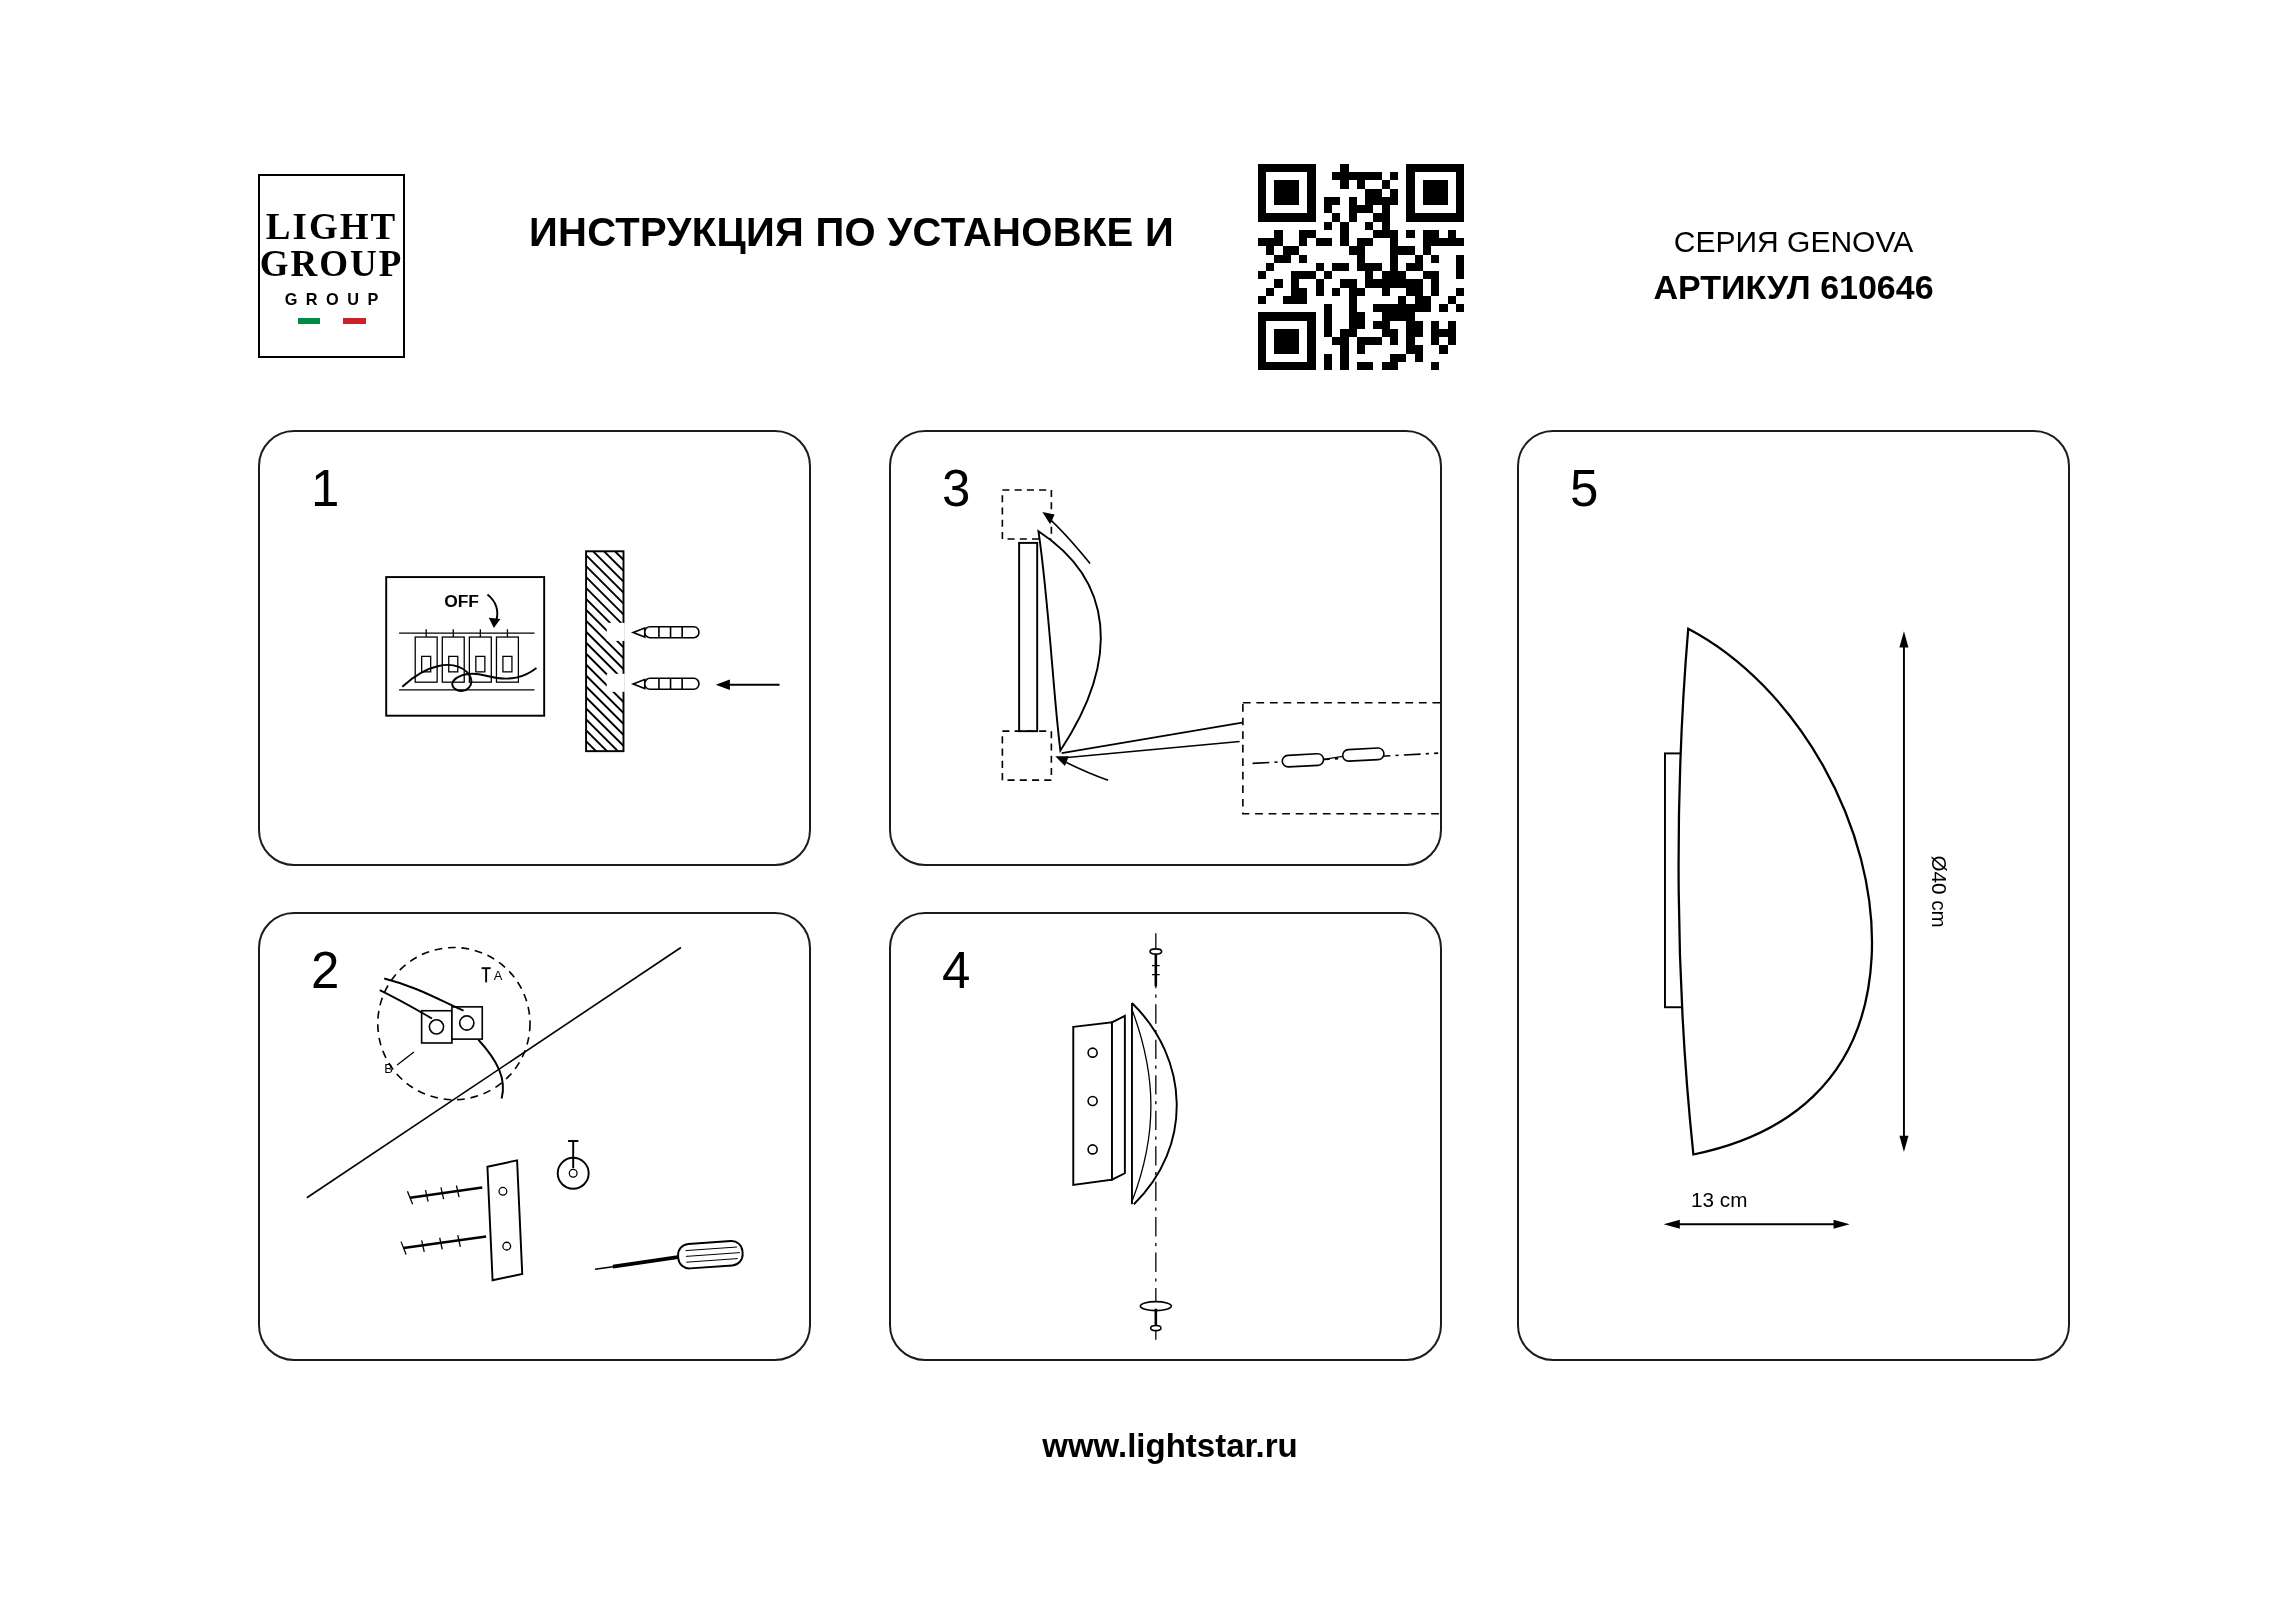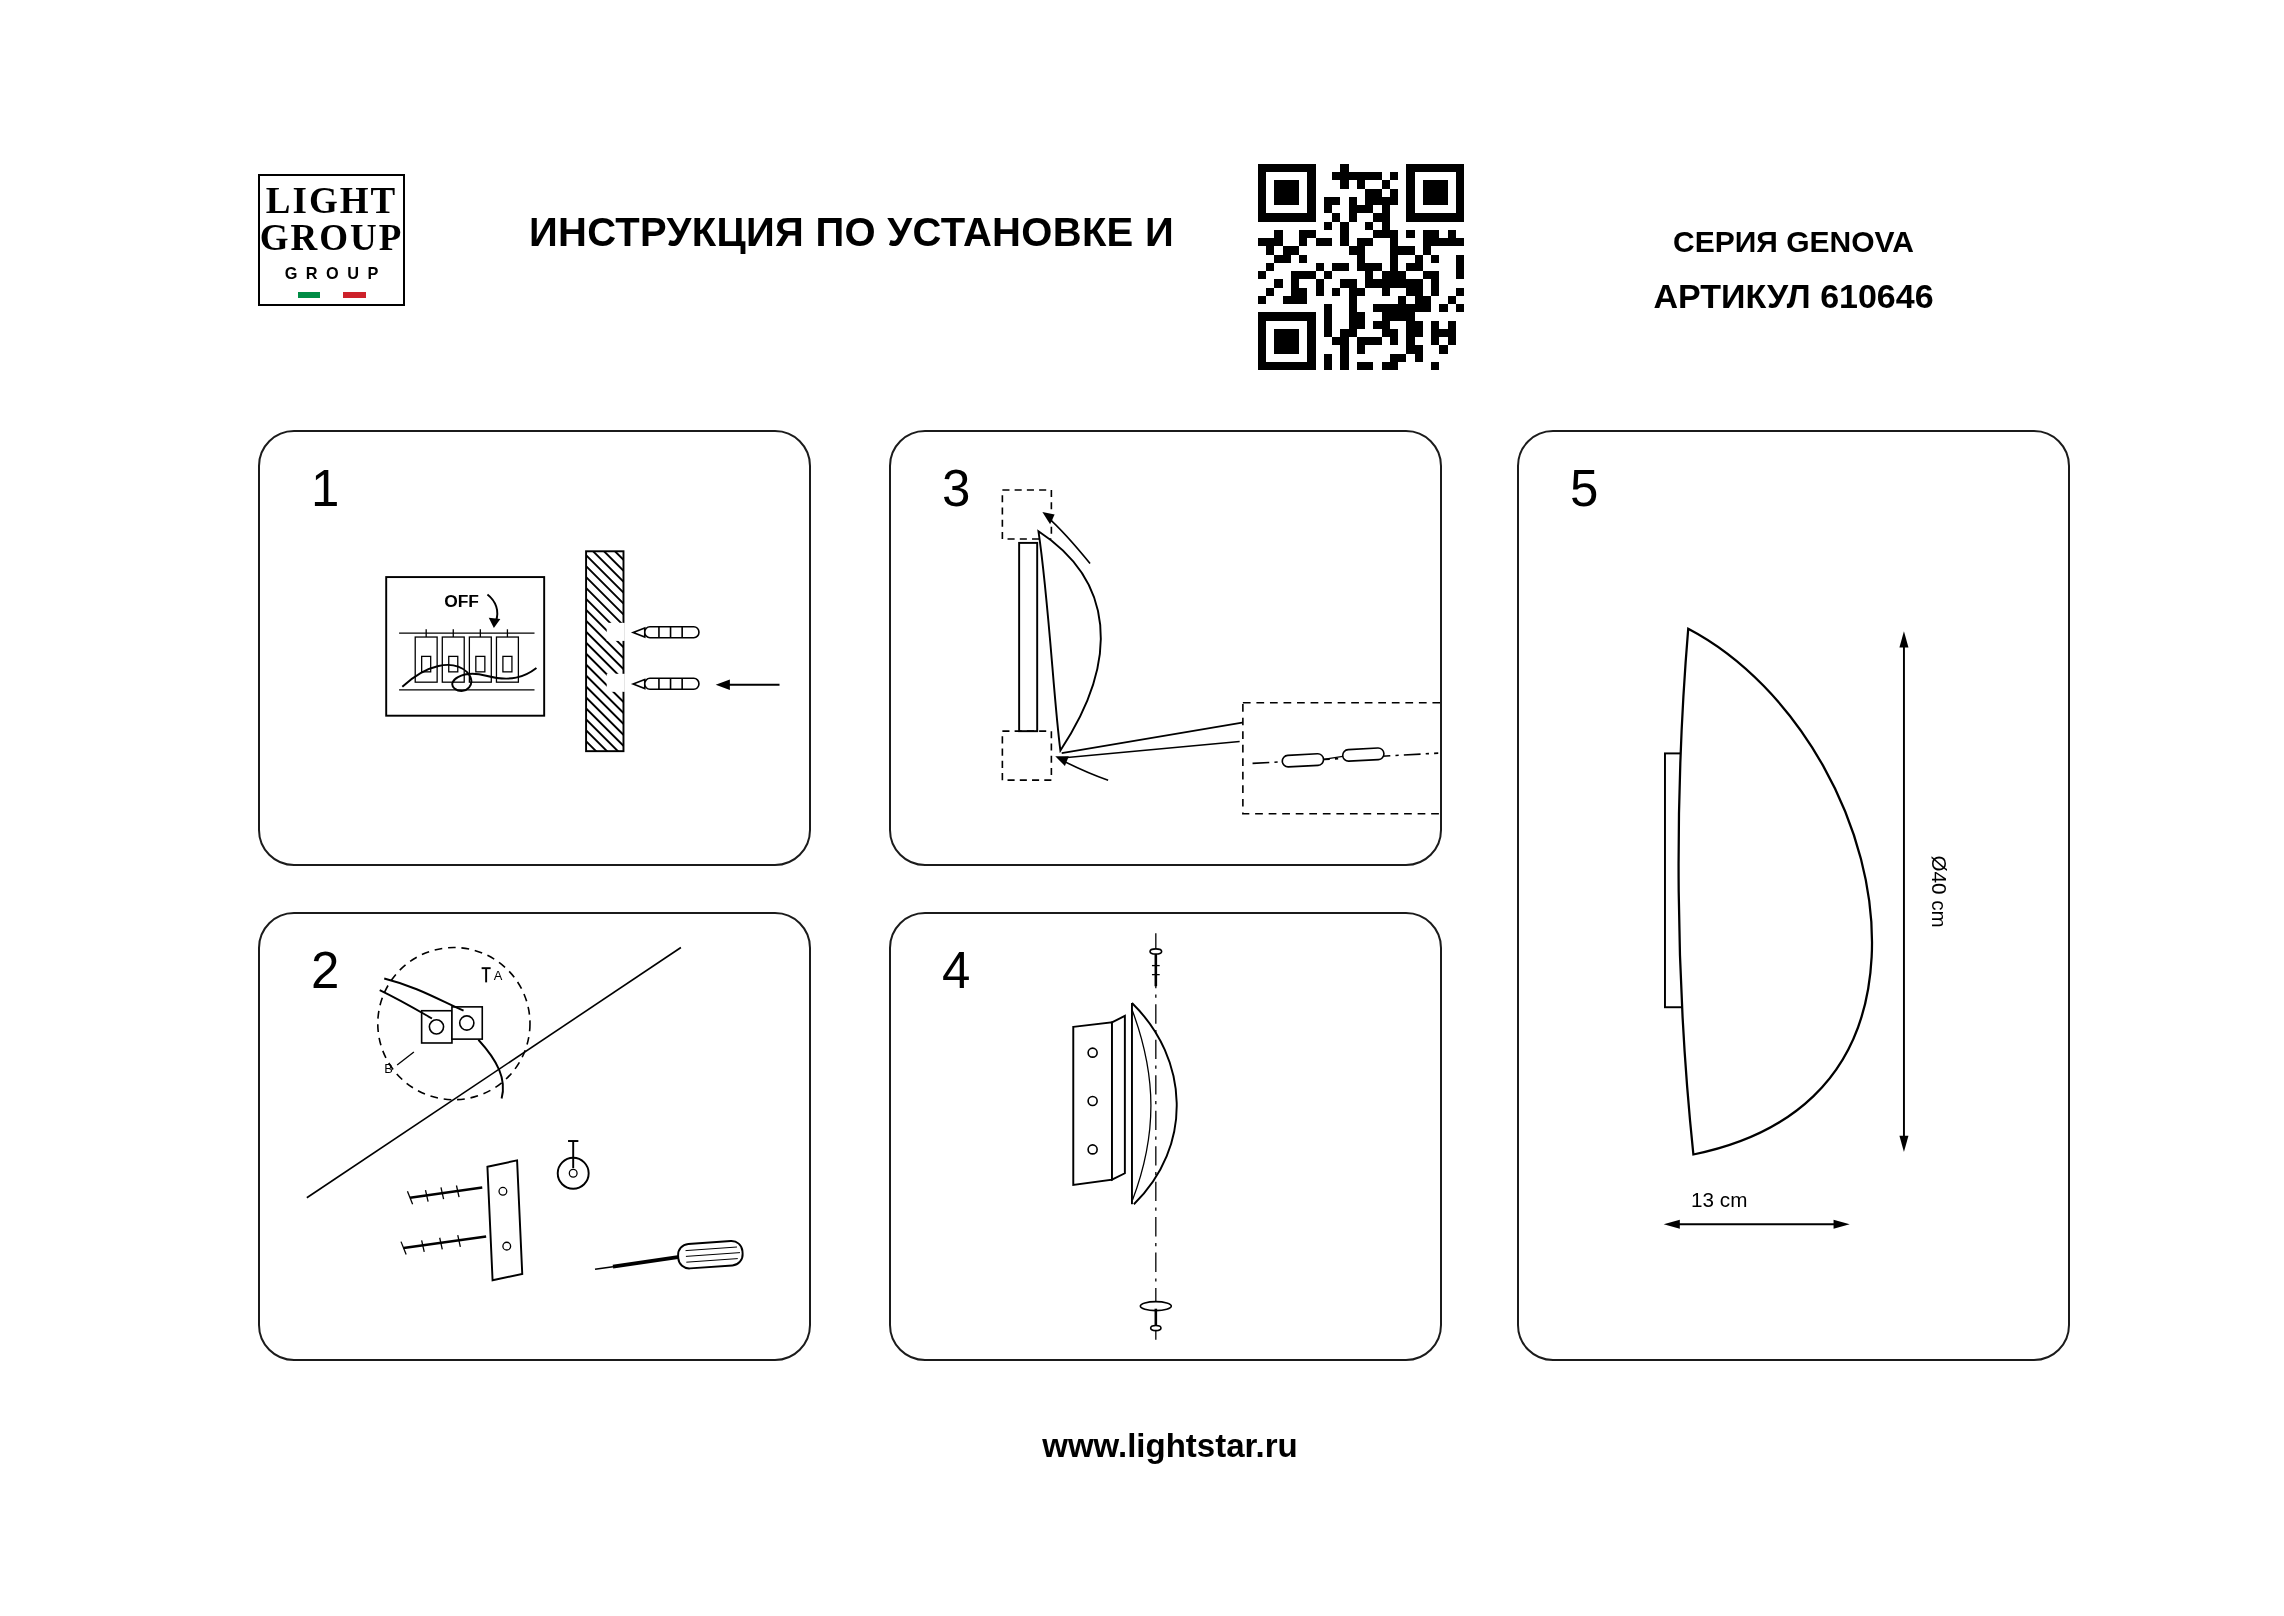--- a/index.html
+++ b/index.html
@@ -3,40 +3,40 @@
 <meta charset="utf-8">
 <style>
   html,body{margin:0;padding:0;}
   body{
     width:2284px;height:1616px;background:#ffffff;color:#000;
     font-family:"Liberation Sans","DejaVu Sans",sans-serif;
     position:relative;overflow:hidden;
   }
   
   .logo-box{
-    position:absolute;left:258px;top:174px;width:147px;height:132px;
+    position:absolute;left:258px;top:174px;width:147px;height:184px;
     border:2.6px solid #000;box-sizing:border-box;
     display:flex;flex-direction:column;align-items:center;justify-content:center;
   }
   .logo-word{font-family:"Liberation Serif","DejaVu Serif",serif;font-weight:700;
     font-size:37px;line-height:1.0;letter-spacing:2px;}
   .logo-group{font-family:"Liberation Sans","DejaVu Sans",sans-serif;font-weight:700;
     font-size:16.3px;letter-spacing:8.5px;margin-top:7.8px;padding-left:8.5px;}
   .logo-flag{display:flex;margin-top:9px;height:5.9px;width:68px;}
   .logo-flag .g{flex:1;background:#008C45;}
   .logo-flag .w{flex:1;background:#ffffff;}
   .logo-flag .r{flex:1;background:#CD212A;}
 
   .title{
     position:absolute;left:464px;top:206px;width:775px;text-align:center;
     font-size:40px;font-weight:700;line-height:1.32;letter-spacing:0.3px;
   }
   .qr{position:absolute;left:1258px;top:164px;width:206px;height:206px;shape-rendering:crispEdges;}
   .product{position:absolute;left:1517px;top:225px;width:553px;text-align:center;}
-  .series-name{font-size:30px;font-weight:700;margin-bottom:18px;}
+  .series-name{font-size:30px;font-weight:400;margin-bottom:9px;}
   .article{font-size:34px;font-weight:700;}
 
   
   .panel{
     position:absolute;border:2.6px solid #1b1b1b;border-radius:36px;
     background:#fff;box-sizing:border-box;
   }
   .panel-num{
     position:absolute;left:51px;top:31px;font-size:51px;font-weight:400;line-height:1;
   }

